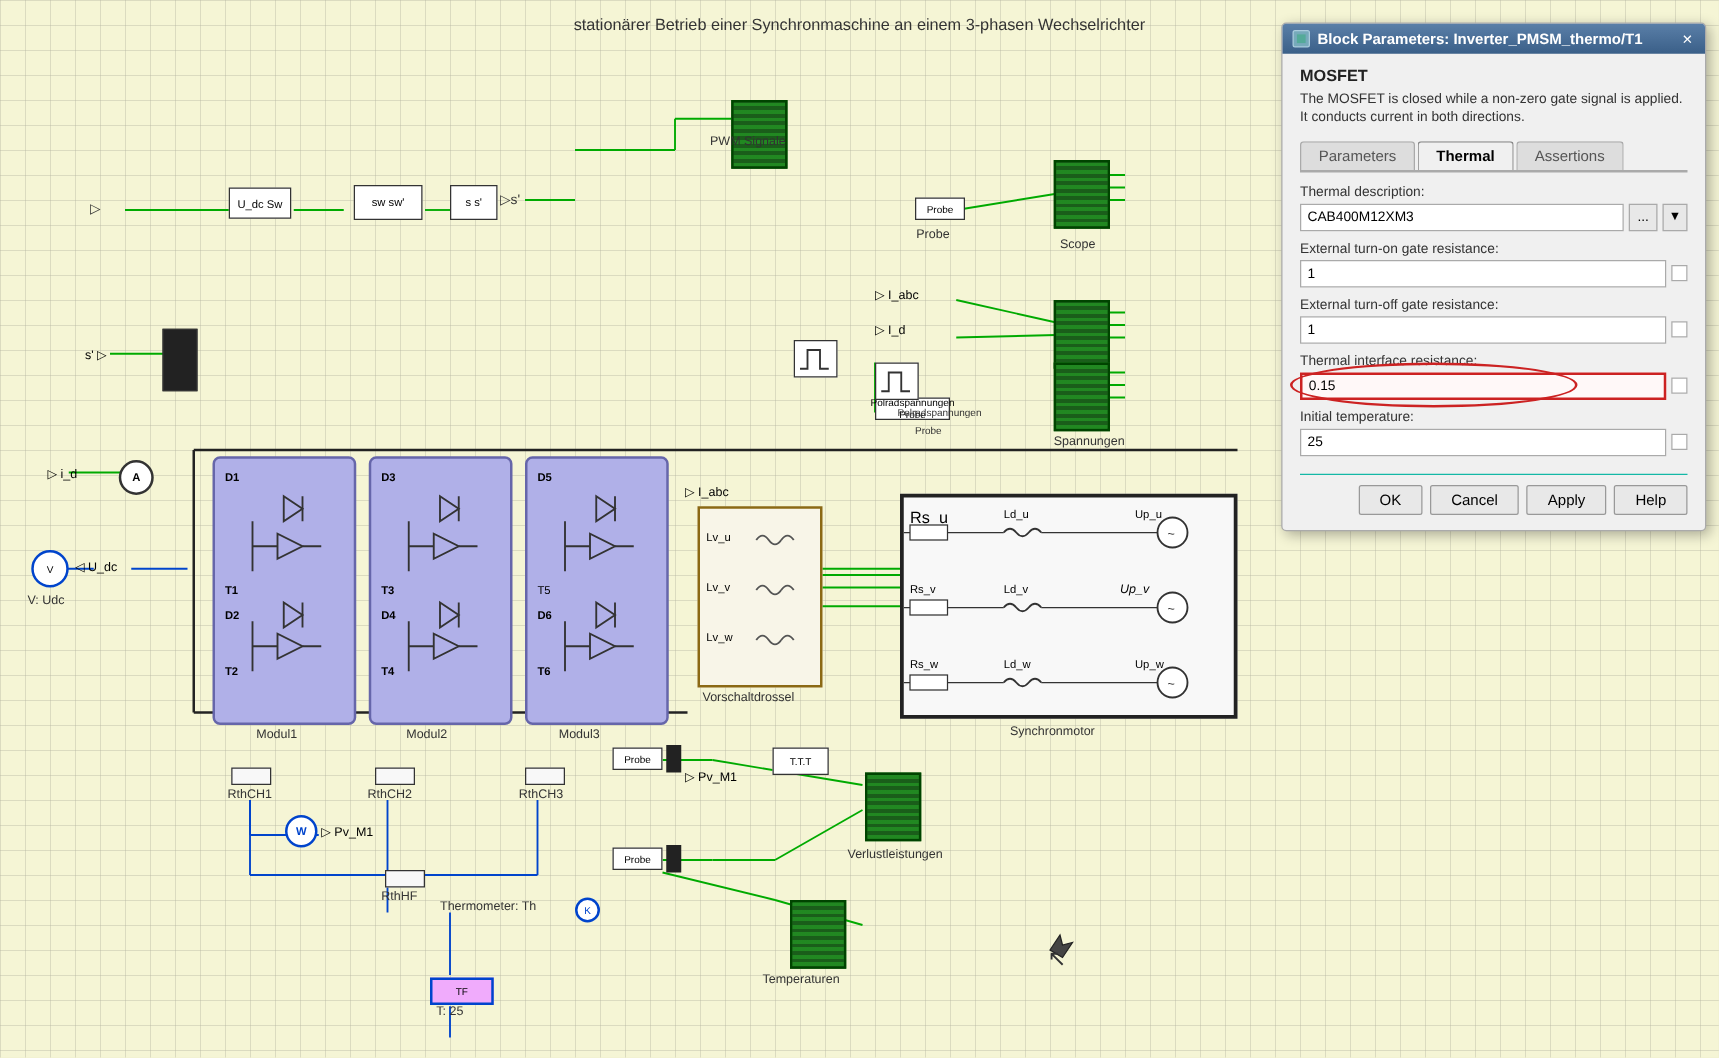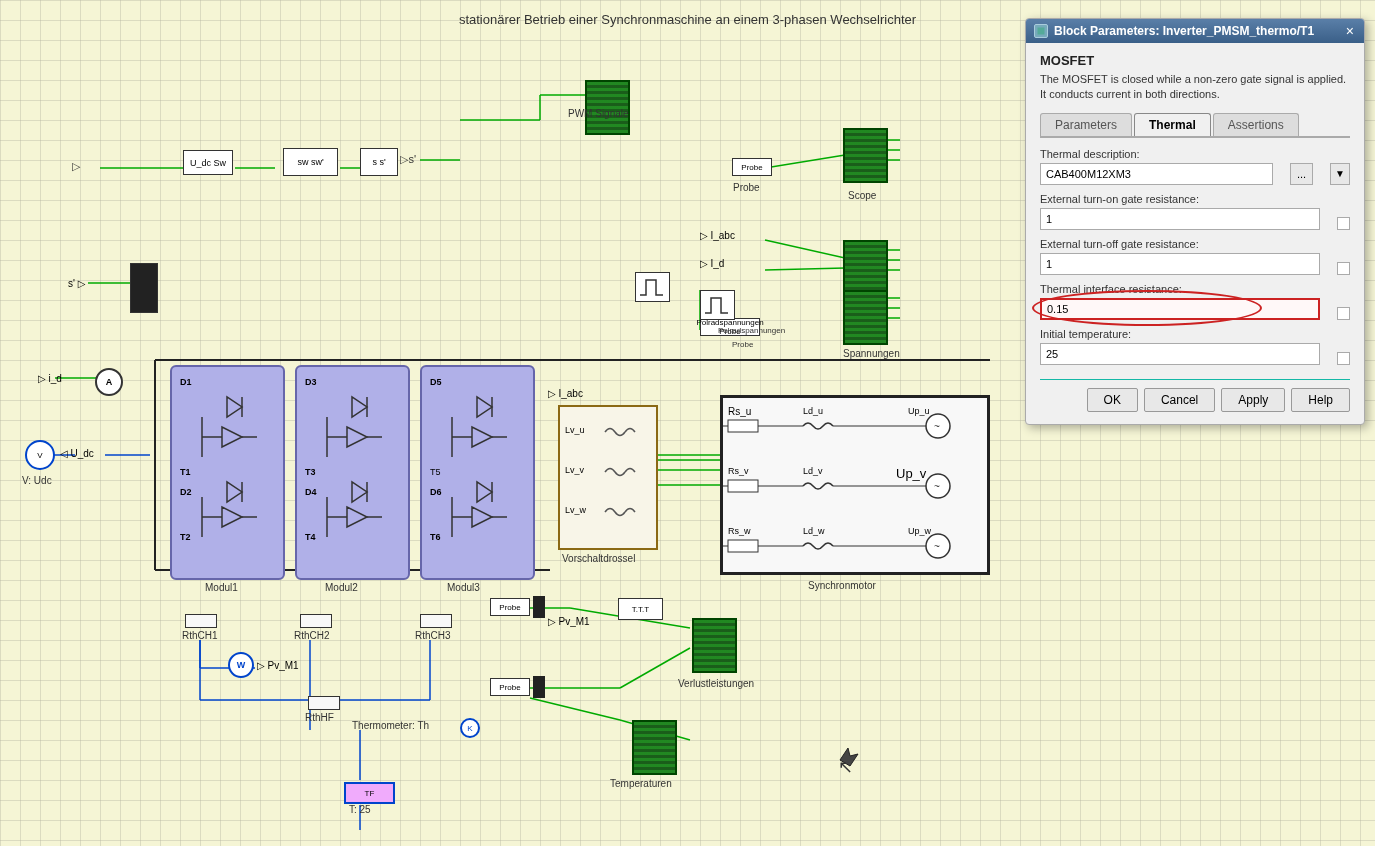--- a/index.html
+++ b/index.html
@@ -124,22 +124,22 @@
 
     
     .field-label {
       font-size: 11px;
       color: #333;
       margin-bottom: 3px;
       margin-top: 8px;
     }
     .field-row {
       display: flex;
-      align-items: flex-end;
-      gap: 17px;
+      align-items: center;
+      gap: 4px;
     }
     .field-input {
       flex: 1;
       height: 22px;
       border: 1px solid #aaa;
       padding: 2px 5px;
       font-size: 11px;
       background: white;
     }
     .field-input.highlighted {
@@ -471,26 +471,26 @@
     <path d="M45,105 Q50,98 55,105 Q60,112 65,105" fill="none" stroke="#555" stroke-width="1.5"></path>
     <path d="M65,105 Q70,98 75,105" fill="none" stroke="#555" stroke-width="1.5"></path>
   </svg>
 </div>
 <div class="schematic-label" style="left:562px;top:553px;">Vorschaltdrossel</div>
 
 <div style="position:absolute;top:388px;left:548px;font-size:10px;">▷ I_abc</div>
 
 <div class="motor-block" style="left:720px;top:395px;width:270px;height:180px;">
 
-  <div style="position:absolute;top:8px;left:5px;font-size:10px;">Rs_u</div>
+  <div style="position:absolute;top:8px;left:5px;font-size:13px;">Rs_u</div>
   <div style="position:absolute;top:8px;left:80px;font-size:9px;">Ld_u</div>
   <div style="position:absolute;top:8px;left:185px;font-size:9px;">Up_u</div>
   <div style="position:absolute;top:68px;left:5px;font-size:9px;">Rs_v</div>
   <div style="position:absolute;top:68px;left:80px;font-size:9px;">Ld_v</div>
-  <div style="position:absolute;top:68px;left:173px;font-size:13px;">Up_v</div>
+  <div style="position:absolute;top:68px;left:173px;font-size:10px;font-style:italic;">Up_v</div>
   <div style="position:absolute;top:128px;left:5px;font-size:9px;">Rs_w</div>
   <div style="position:absolute;top:128px;left:80px;font-size:9px;">Ld_w</div>
   <div style="position:absolute;top:128px;left:185px;font-size:9px;">Up_w</div>
 
   <svg width="265" height="175" style="position:absolute;top:0;left:0;">
 
     <rect x="5" y="22" width="30" height="12" fill="white" stroke="#333" stroke-width="1"></rect>
     <rect x="5" y="82" width="30" height="12" fill="white" stroke="#333" stroke-width="1"></rect>
     <rect x="5" y="142" width="30" height="12" fill="white" stroke="#333" stroke-width="1"></rect>
 

